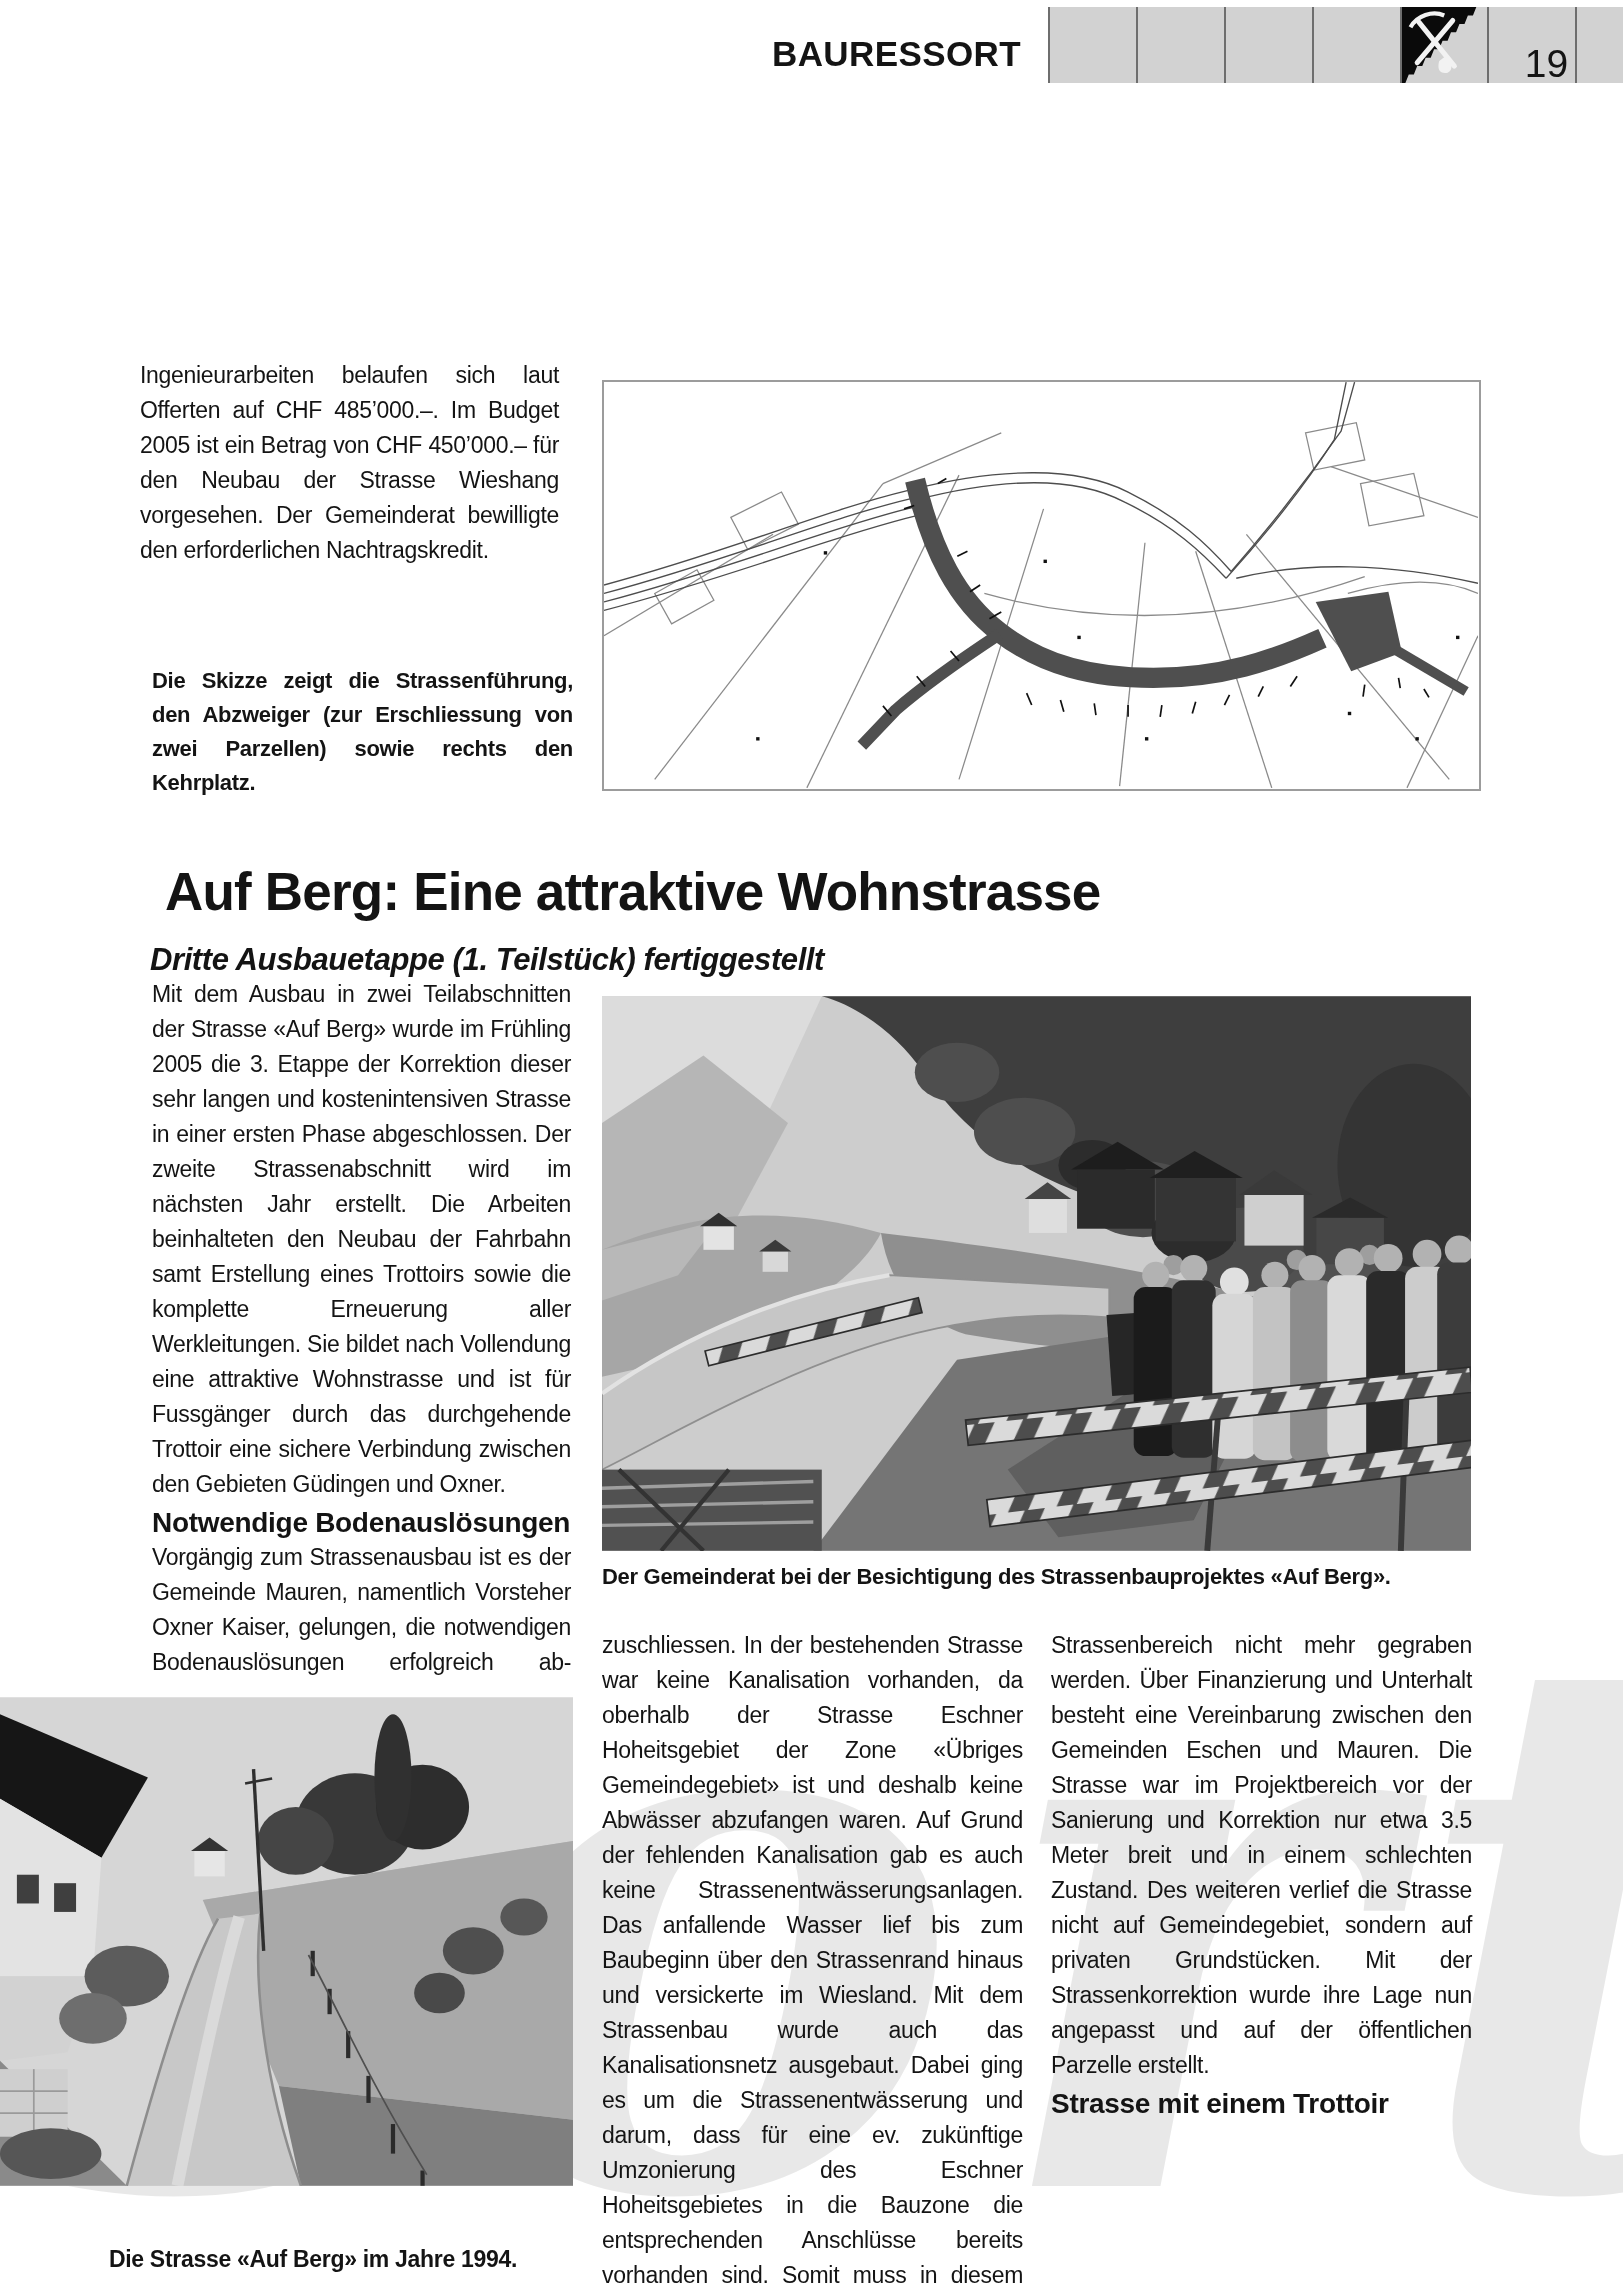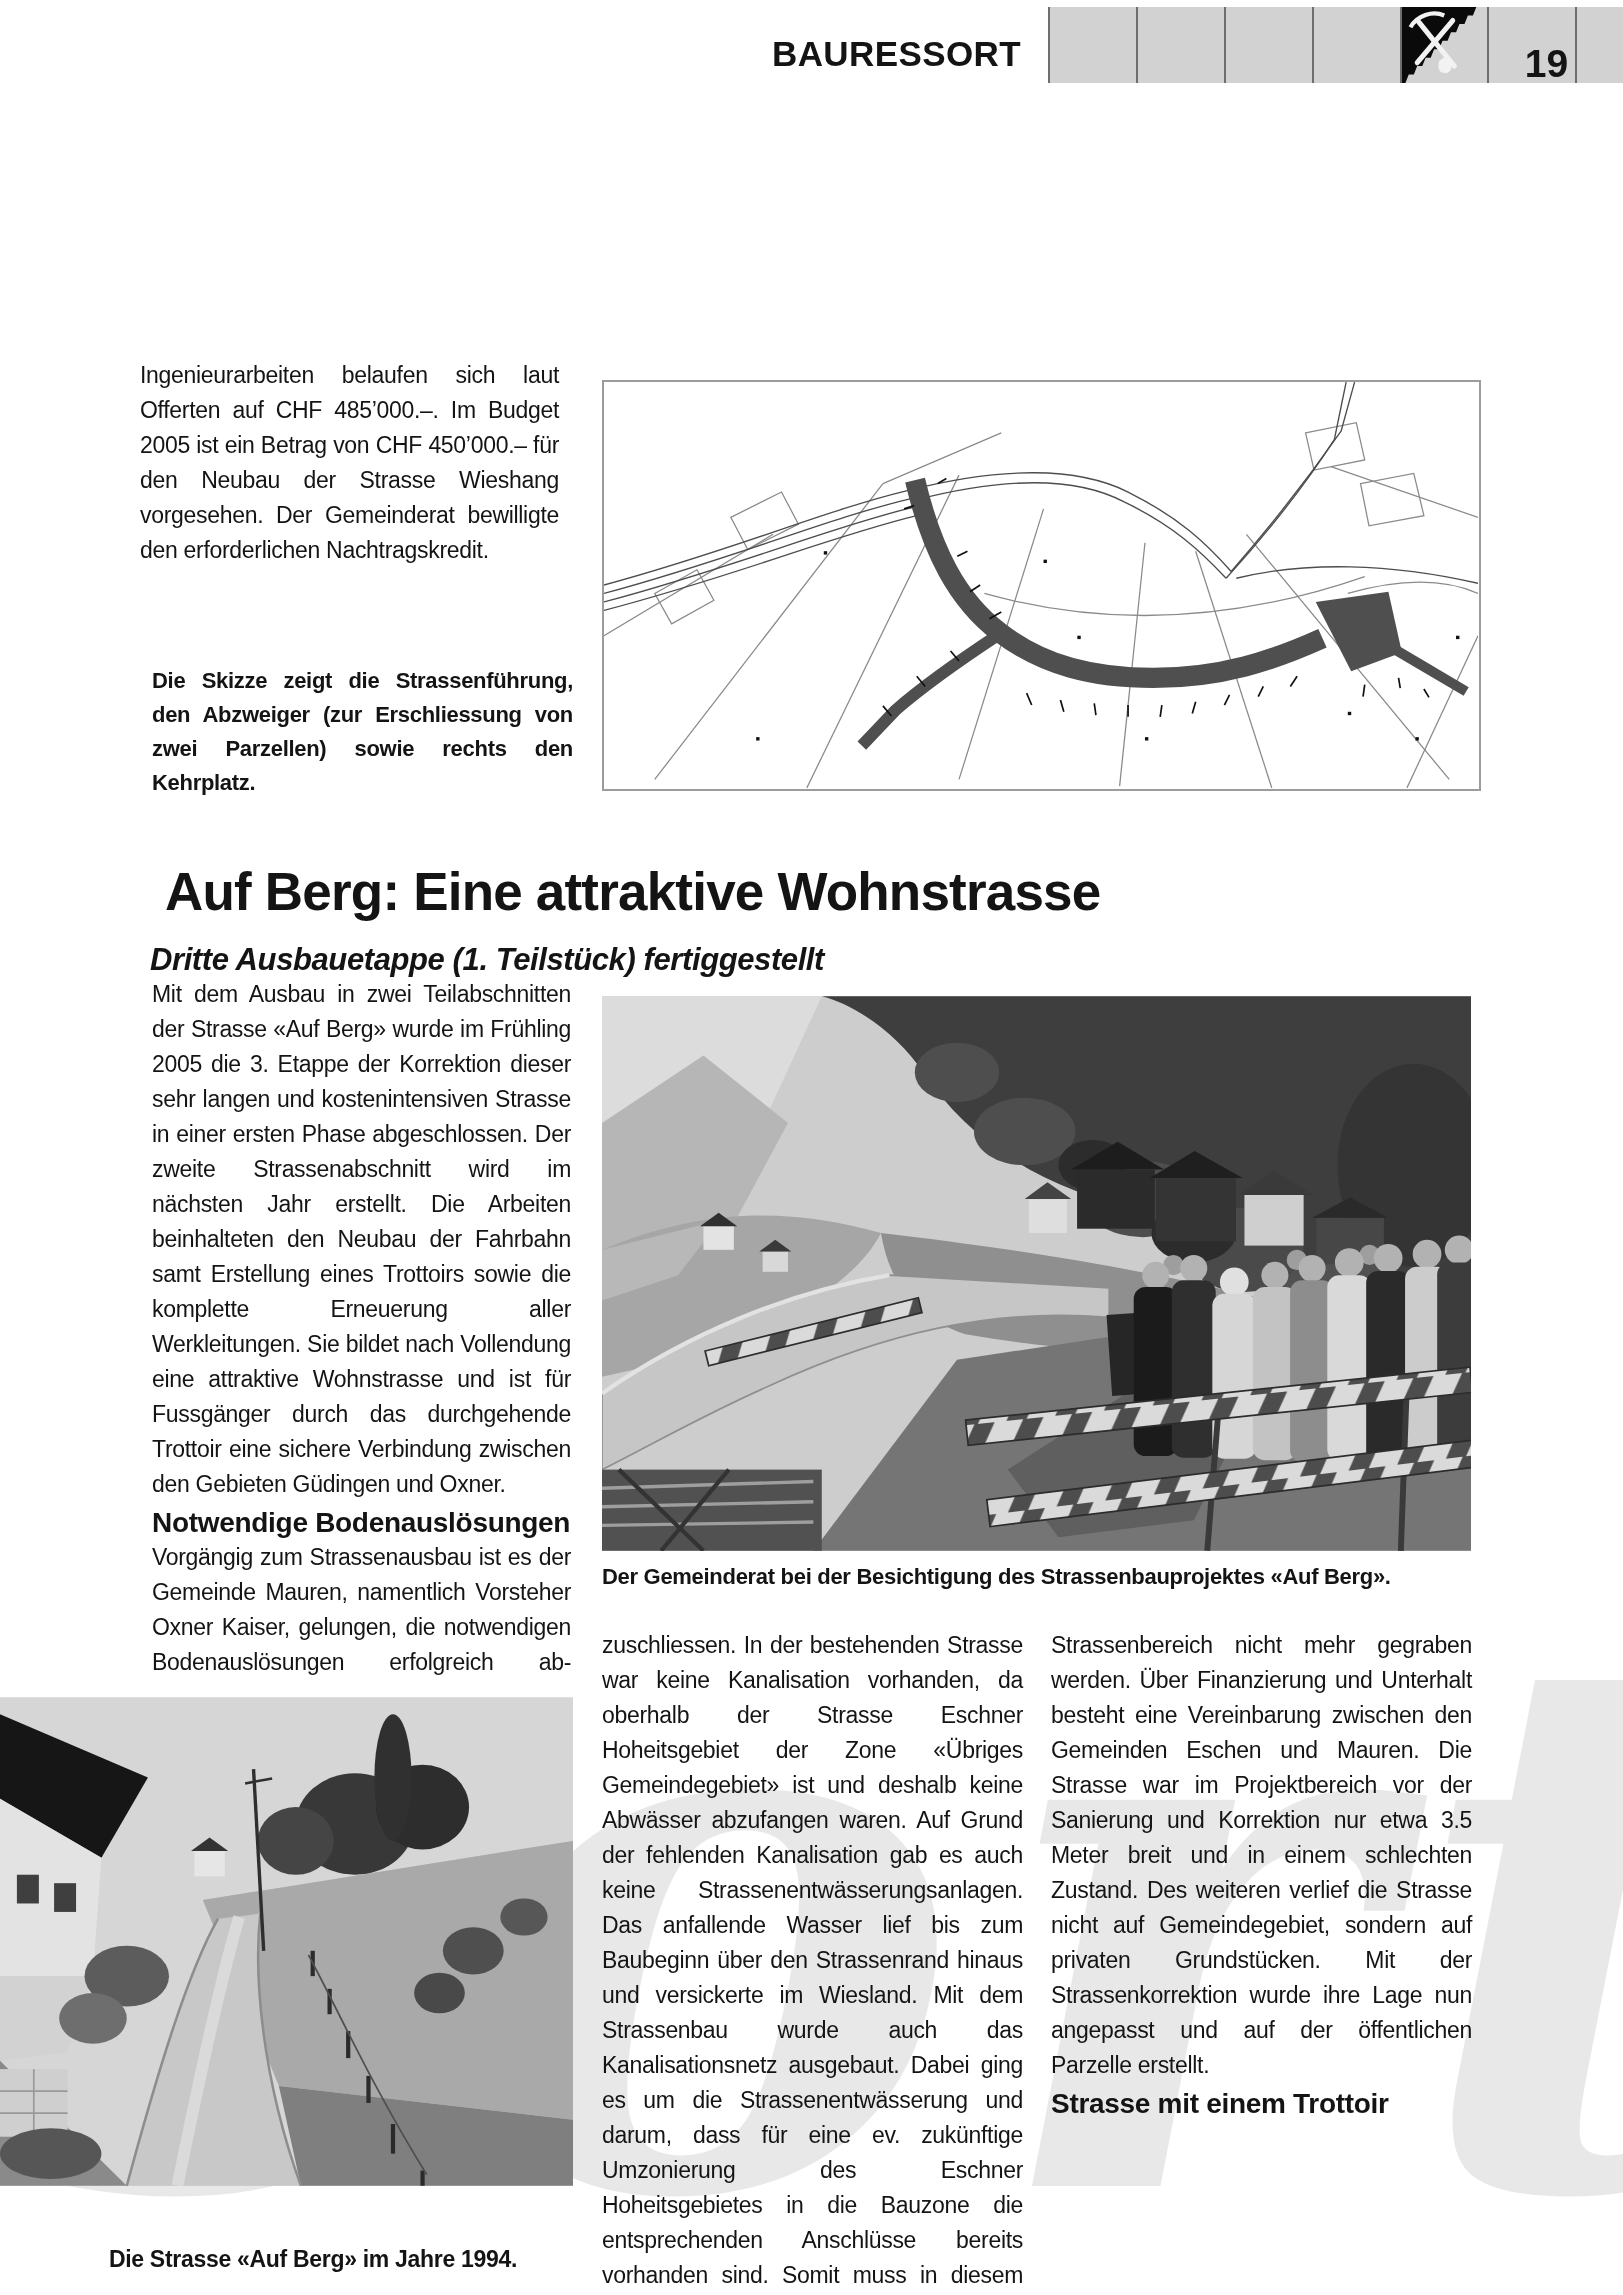--- a/index.html
+++ b/index.html
@@ -12,21 +12,21 @@
         white-space:nowrap;}
   .z{position:absolute;z-index:2;}
   
   .brand{position:absolute;right:602px;top:34px;font-size:35px;font-weight:700;
         letter-spacing:0.4px;z-index:3;}
   .hd-strip{position:absolute;left:1048px;top:6.8px;width:575px;height:76px;display:flex;z-index:3;}
   .hd-cell{height:76px;background:#d2d2d2;border-left:2.5px solid #6e6e6e;box-sizing:border-box;
         position:relative;}
   .hd-cell.icon{padding:0;}
   .hd-cell.num{display:flex;align-items:flex-end;justify-content:flex-end;
-        font-size:39px;font-weight:700;padding:0 6.8px 0 0;line-height:1;}
+        font-size:39px;font-weight:400;padding:0 6.8px 0 0;line-height:1;}
   
   .body-text{font-size:23px;line-height:35px;letter-spacing:-0.3px;text-align:justify;}
   .cont{text-align-last:justify;}
   .intro{position:absolute;left:140px;top:358px;width:419px;}
   .sketch-cap{position:absolute;left:152px;top:664px;width:421px;font-weight:700;
         font-size:22px;line-height:34px;letter-spacing:-0.3px;text-align:justify;}
   .headline{position:absolute;left:149px;top:845px;font-size:53px;font-weight:700;
         letter-spacing:-0.8px;white-space:nowrap;}
   .subtitle{position:absolute;left:150px;top:942px;font-size:31px;font-weight:700;
         font-style:italic;letter-spacing:-0.4px;white-space:nowrap;}

